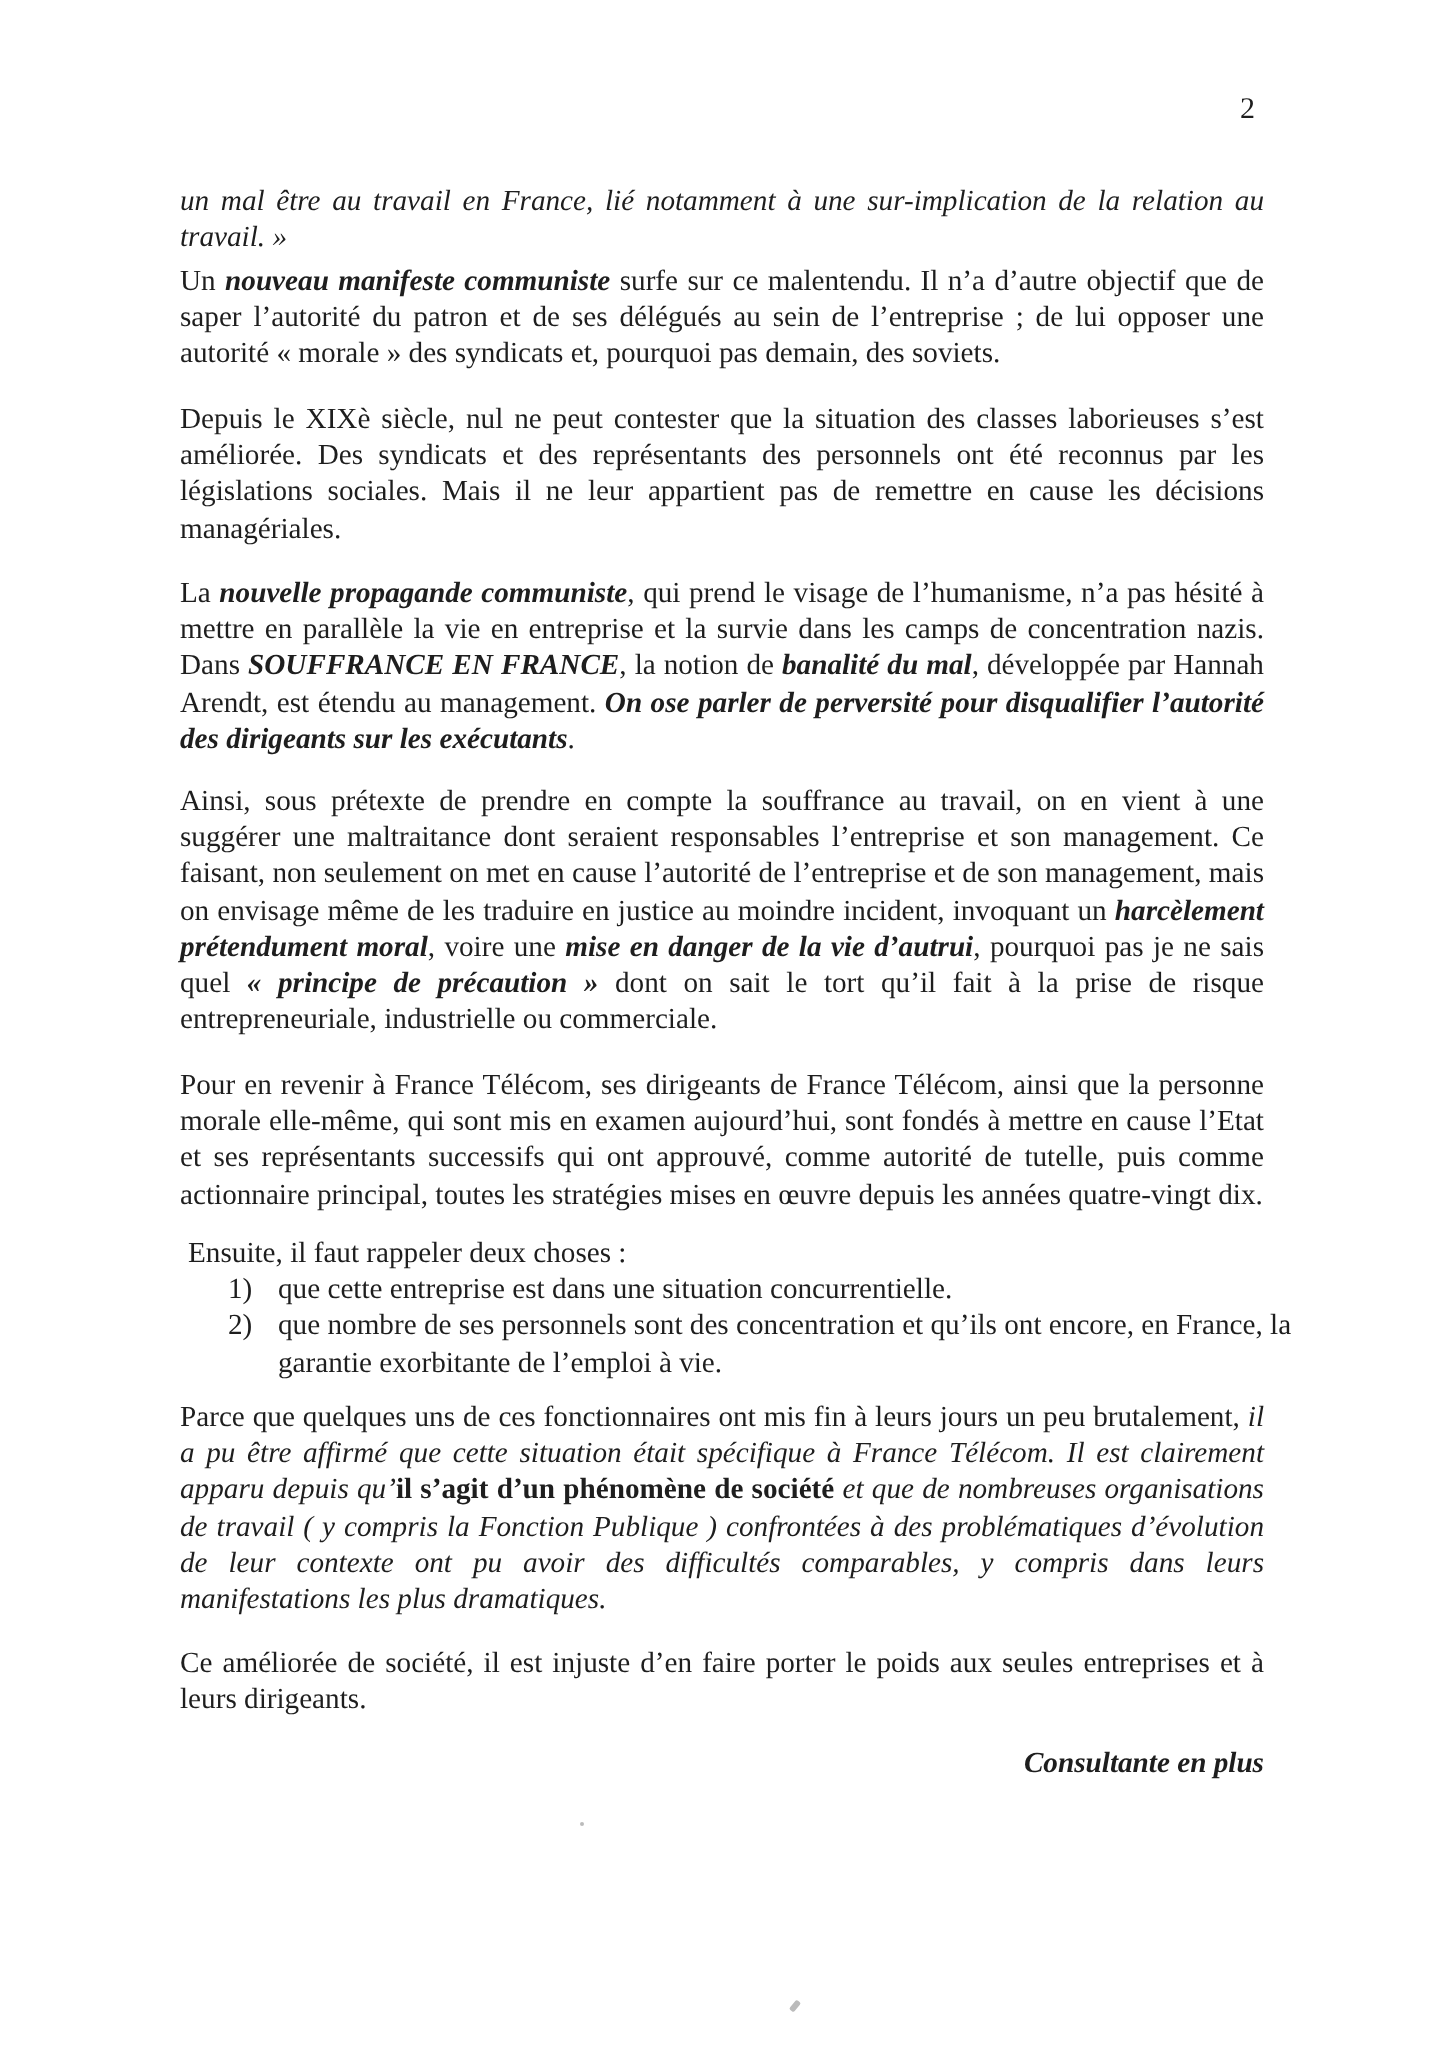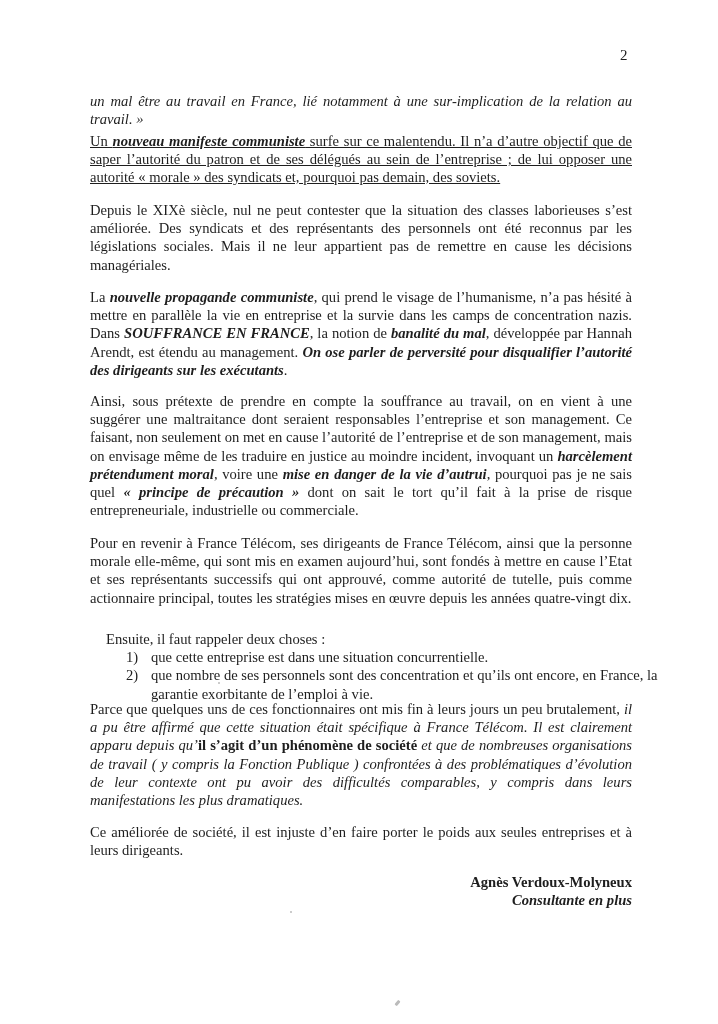--- a/index.html
+++ b/index.html
@@ -10,36 +10,36 @@
     color: #1e1e1e;
   }
   .page-num { position: absolute; top: 47px; left: 620px; font-size: 15px; }
   .para {
     position: absolute; left: 90px; width: 542px;
     font-size: 14.6px; line-height: 18.2px;
     text-align: justify; margin: 0;
   }
   .para.italic { font-style: italic; }
   .bi { font-weight: bold; font-style: italic; }
-  .list { position: absolute; left: 90px; width: 560px; font-size: 14.6px; line-height: 18.2px; margin: 16px; }
+  .list { position: absolute; left: 90px; width: 560px; font-size: 14.6px; line-height: 18.2px; margin: 4px; }
   .list .li { position: relative; padding-left: 45px; }
   .list .li .num { position: absolute; left: 20px; }
   .sig { position: absolute; right: 86px; text-align: right; font-size: 14.6px; line-height: 18.2px; }
   .sig .name { font-weight: bold; }
   .sig .role { font-weight: bold; font-style: italic; }
   .speck { position: absolute; width: 2px; height: 2px; background: #bbb; border-radius: 1px; }
 </style>
 </head>
 <body>
 
 <div class="page-num">2</div>
 
 <p class="para italic" style="top:92px;">un mal être au travail en France, lié notamment à une sur-implication de la relation au travail. »</p>
 
-<p class="para" style="top:132px;text-decoration:underline;"><span>Un </span><span class="bi">nouveau manifeste communiste</span><span> surfe sur ce malentendu. Il n’a d’autre objectif que de saper l’autorité du patron et de ses délégués au sein de l’entreprise ; de lui opposer une autorité « morale » des syndicats et, pourquoi pas demain, des soviets.</span></p>
+<p class="para" style="top:132px;"><span>Un </span><span class="bi">nouveau manifeste communiste</span><span> surfe sur ce malentendu. Il n’a d’autre objectif que de saper l’autorité du patron et de ses délégués au sein de l’entreprise ; de lui opposer une autorité « morale » des syndicats et, pourquoi pas demain, des soviets.</span></p>
 
 <p class="para" style="top:201px;">Depuis le XIXè siècle, nul ne peut contester que la situation des classes laborieuses s’est améliorée. Des syndicats et des représentants des personnels ont été reconnus par les législations sociales. Mais il ne leur appartient pas de remettre en cause les décisions managériales.</p>
 
 <p class="para" style="top:288px;"><span>La </span><span class="bi">nouvelle propagande communiste</span><span>, qui prend le visage de l’humanisme, n’a pas hésité à mettre en parallèle la vie en entreprise et la survie dans les camps de concentration nazis. Dans </span><span class="bi">SOUFFRANCE EN FRANCE</span><span>, la notion de </span><span class="bi">banalité du mal</span><span>, développée par Hannah Arendt, est étendu au management. </span><span class="bi">On ose parler de perversité pour disqualifier l’autorité des dirigeants sur les exécutants</span><span>.</span></p>
 
 <p class="para" style="top:392px;"><span>Ainsi, sous prétexte de prendre en compte la souffrance au travail, on en vient à une suggérer une maltraitance dont seraient responsables l’entreprise et son management. Ce faisant, non seulement on met en cause l’autorité de l’entreprise et de son management, mais on envisage même de les traduire en justice au moindre incident, invoquant un </span><span class="bi">harcèlement prétendument moral</span><span>, voire une </span><span class="bi">mise en danger de la vie d’autrui</span><span>, pourquoi pas je ne sais quel </span><span class="bi">« principe de précaution »</span><span> dont on sait le tort qu’il fait à la prise de risque entrepreneuriale, industrielle ou commerciale.</span></p>
 
 <p class="para" style="top:534px;">Pour en revenir à France Télécom, ses dirigeants de France Télécom, ainsi que la personne morale elle-même, qui sont mis en examen aujourd’hui, sont fondés à mettre en cause l’Etat et ses représentants successifs qui ont approuvé, comme autorité de tutelle, puis comme actionnaire principal, toutes les stratégies mises en œuvre depuis les années quatre-vingt dix.</p>
 
 <div class="list" style="top:614px;">
@@ -52,19 +52,18 @@
     <span class="num">2)</span>
     <span>que nombre de ses personnels sont des concentration et qu’ils ont encore, en France, la garantie exorbitante de l’emploi à vie.</span>
   </div>
 </div>
 
 <p class="para" style="top:700px;"><span>Parce que quelques uns de ces fonctionnaires ont mis fin à leurs jours un peu brutalement, </span><span style="font-style:italic;">il a pu être affirmé que cette situation était spécifique à France Télécom. Il est clairement apparu depuis qu’</span><span class="bi" style="font-style:normal;">il s’agit d’un phénomène de société</span><span style="font-style:italic;"> et que de nombreuses organisations de travail ( y compris la Fonction Publique ) confrontées à des problématiques d’évolution de leur contexte ont pu avoir des difficultés comparables, y compris dans leurs manifestations les plus dramatiques.</span></p>
 
 <p class="para" style="top:823px;">Ce améliorée de société, il est injuste d’en faire porter le poids aux seules entreprises et à leurs dirigeants.</p>
 
 <div class="sig" style="top:873px;">
-  <div class="name">Agnès Verdoux-Molyneux</div>
   <div class="role">Consultante en plus</div>
 </div>
 
 <div class="speck" style="left:218px; top:682px;"></div>
 <div class="speck" style="left:396px; top:1000px; width:3px; height:6px; transform:rotate(40deg);"></div>
 <div class="speck" style="left:290px; top:911px;"></div>
 
 </body></html>

